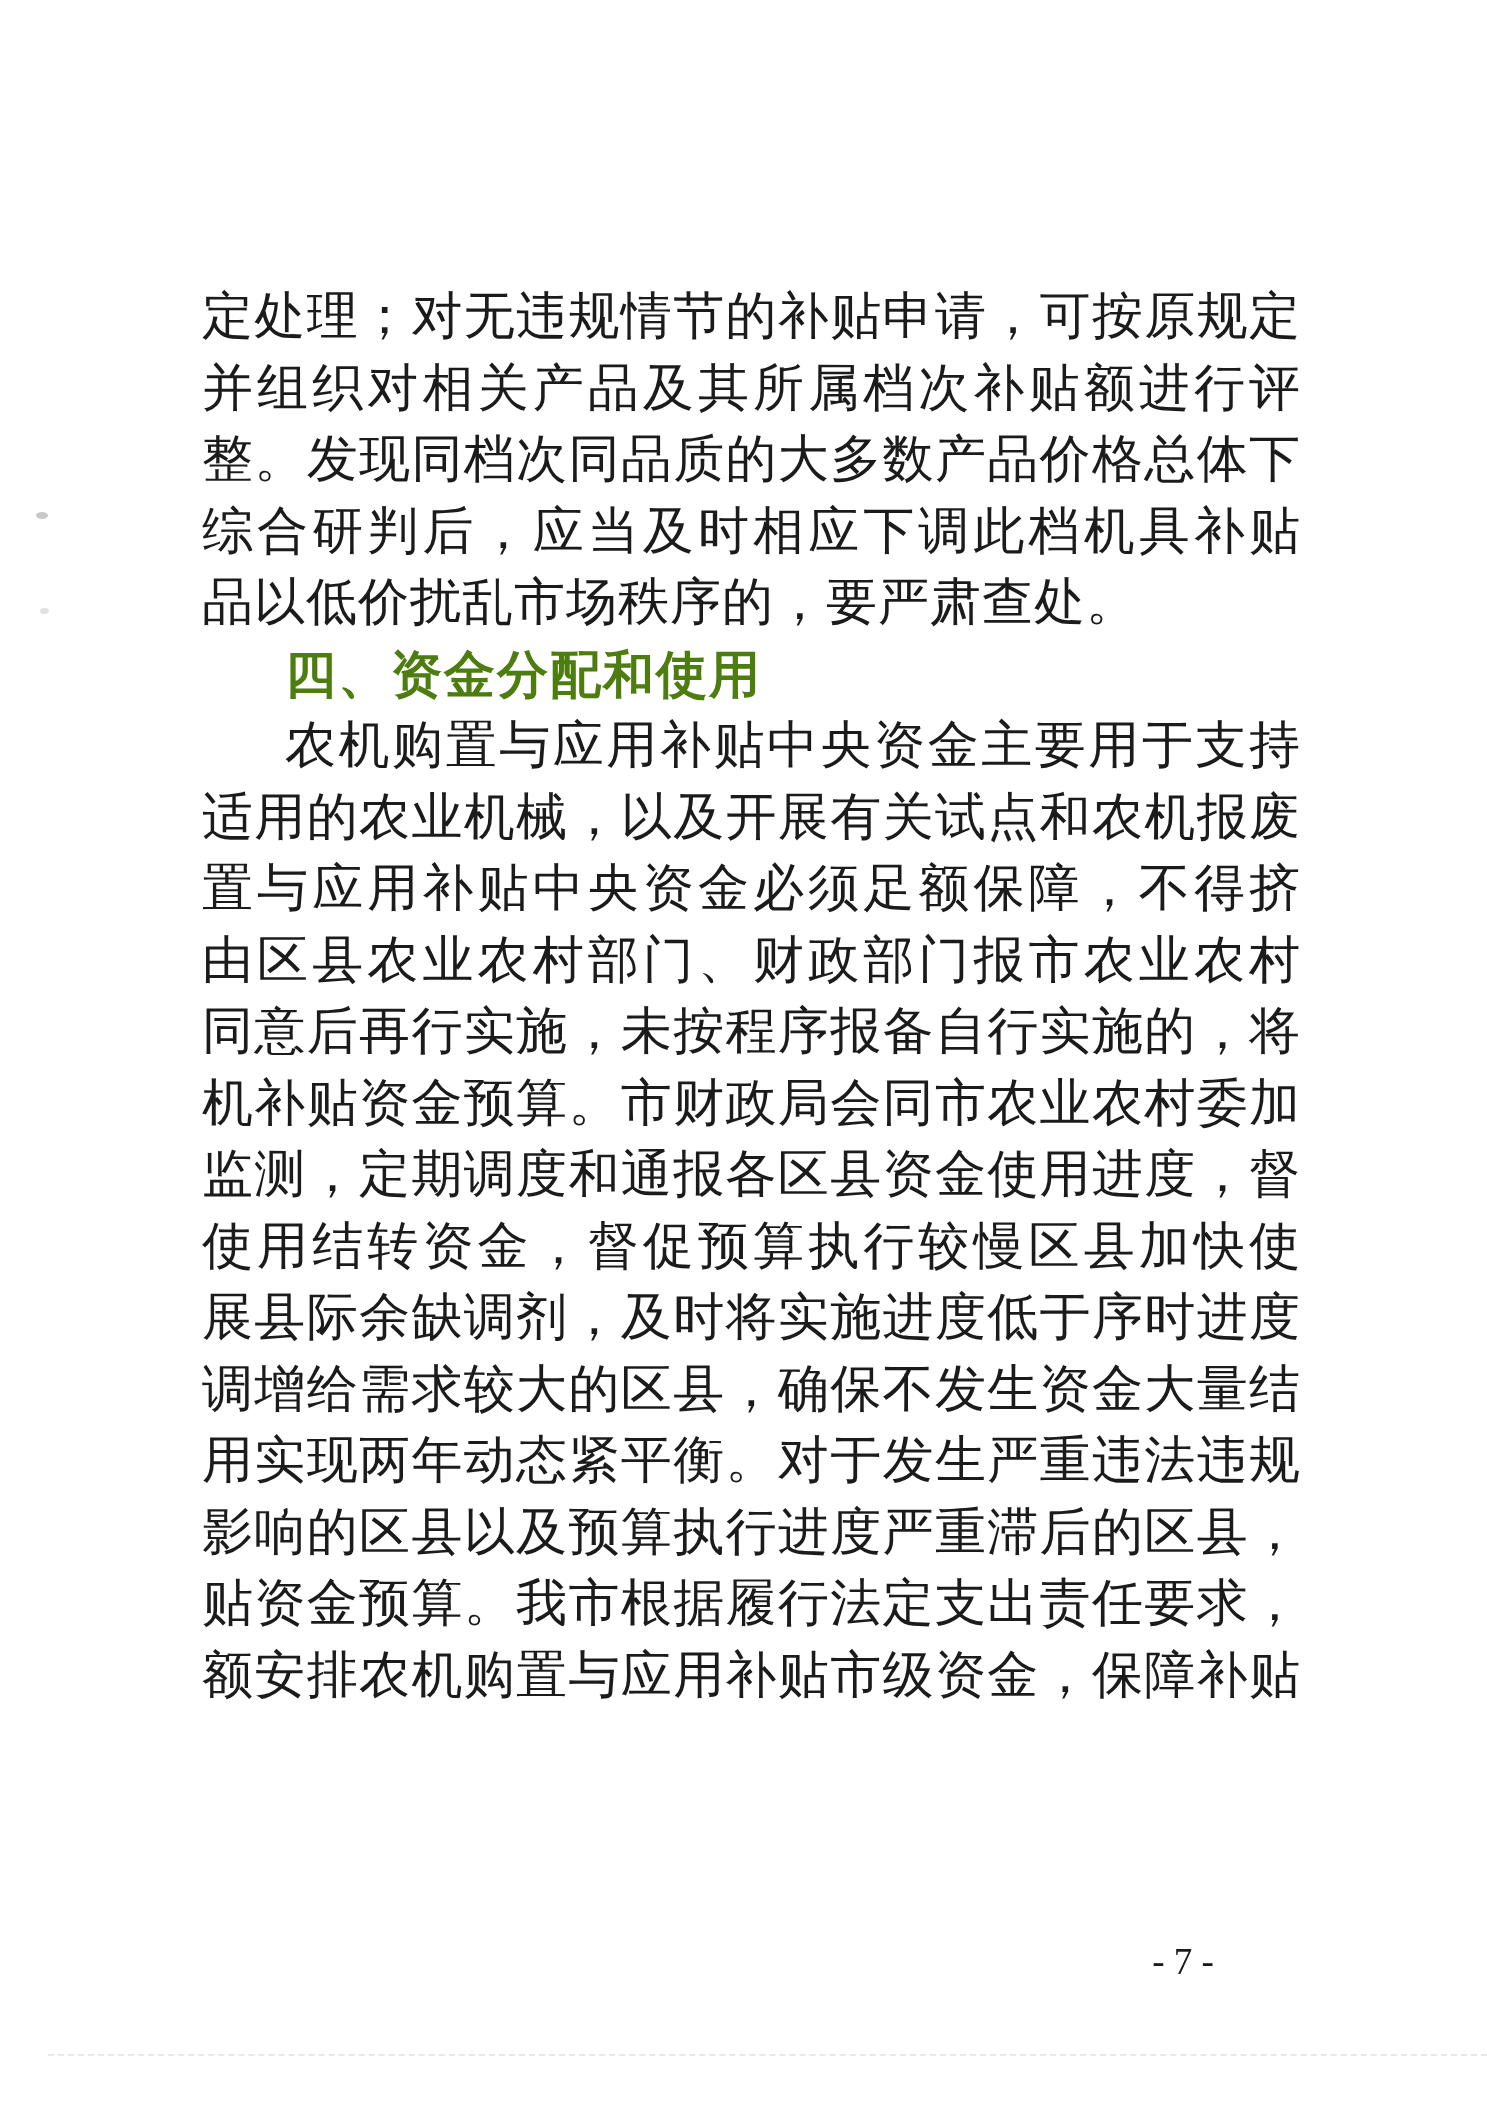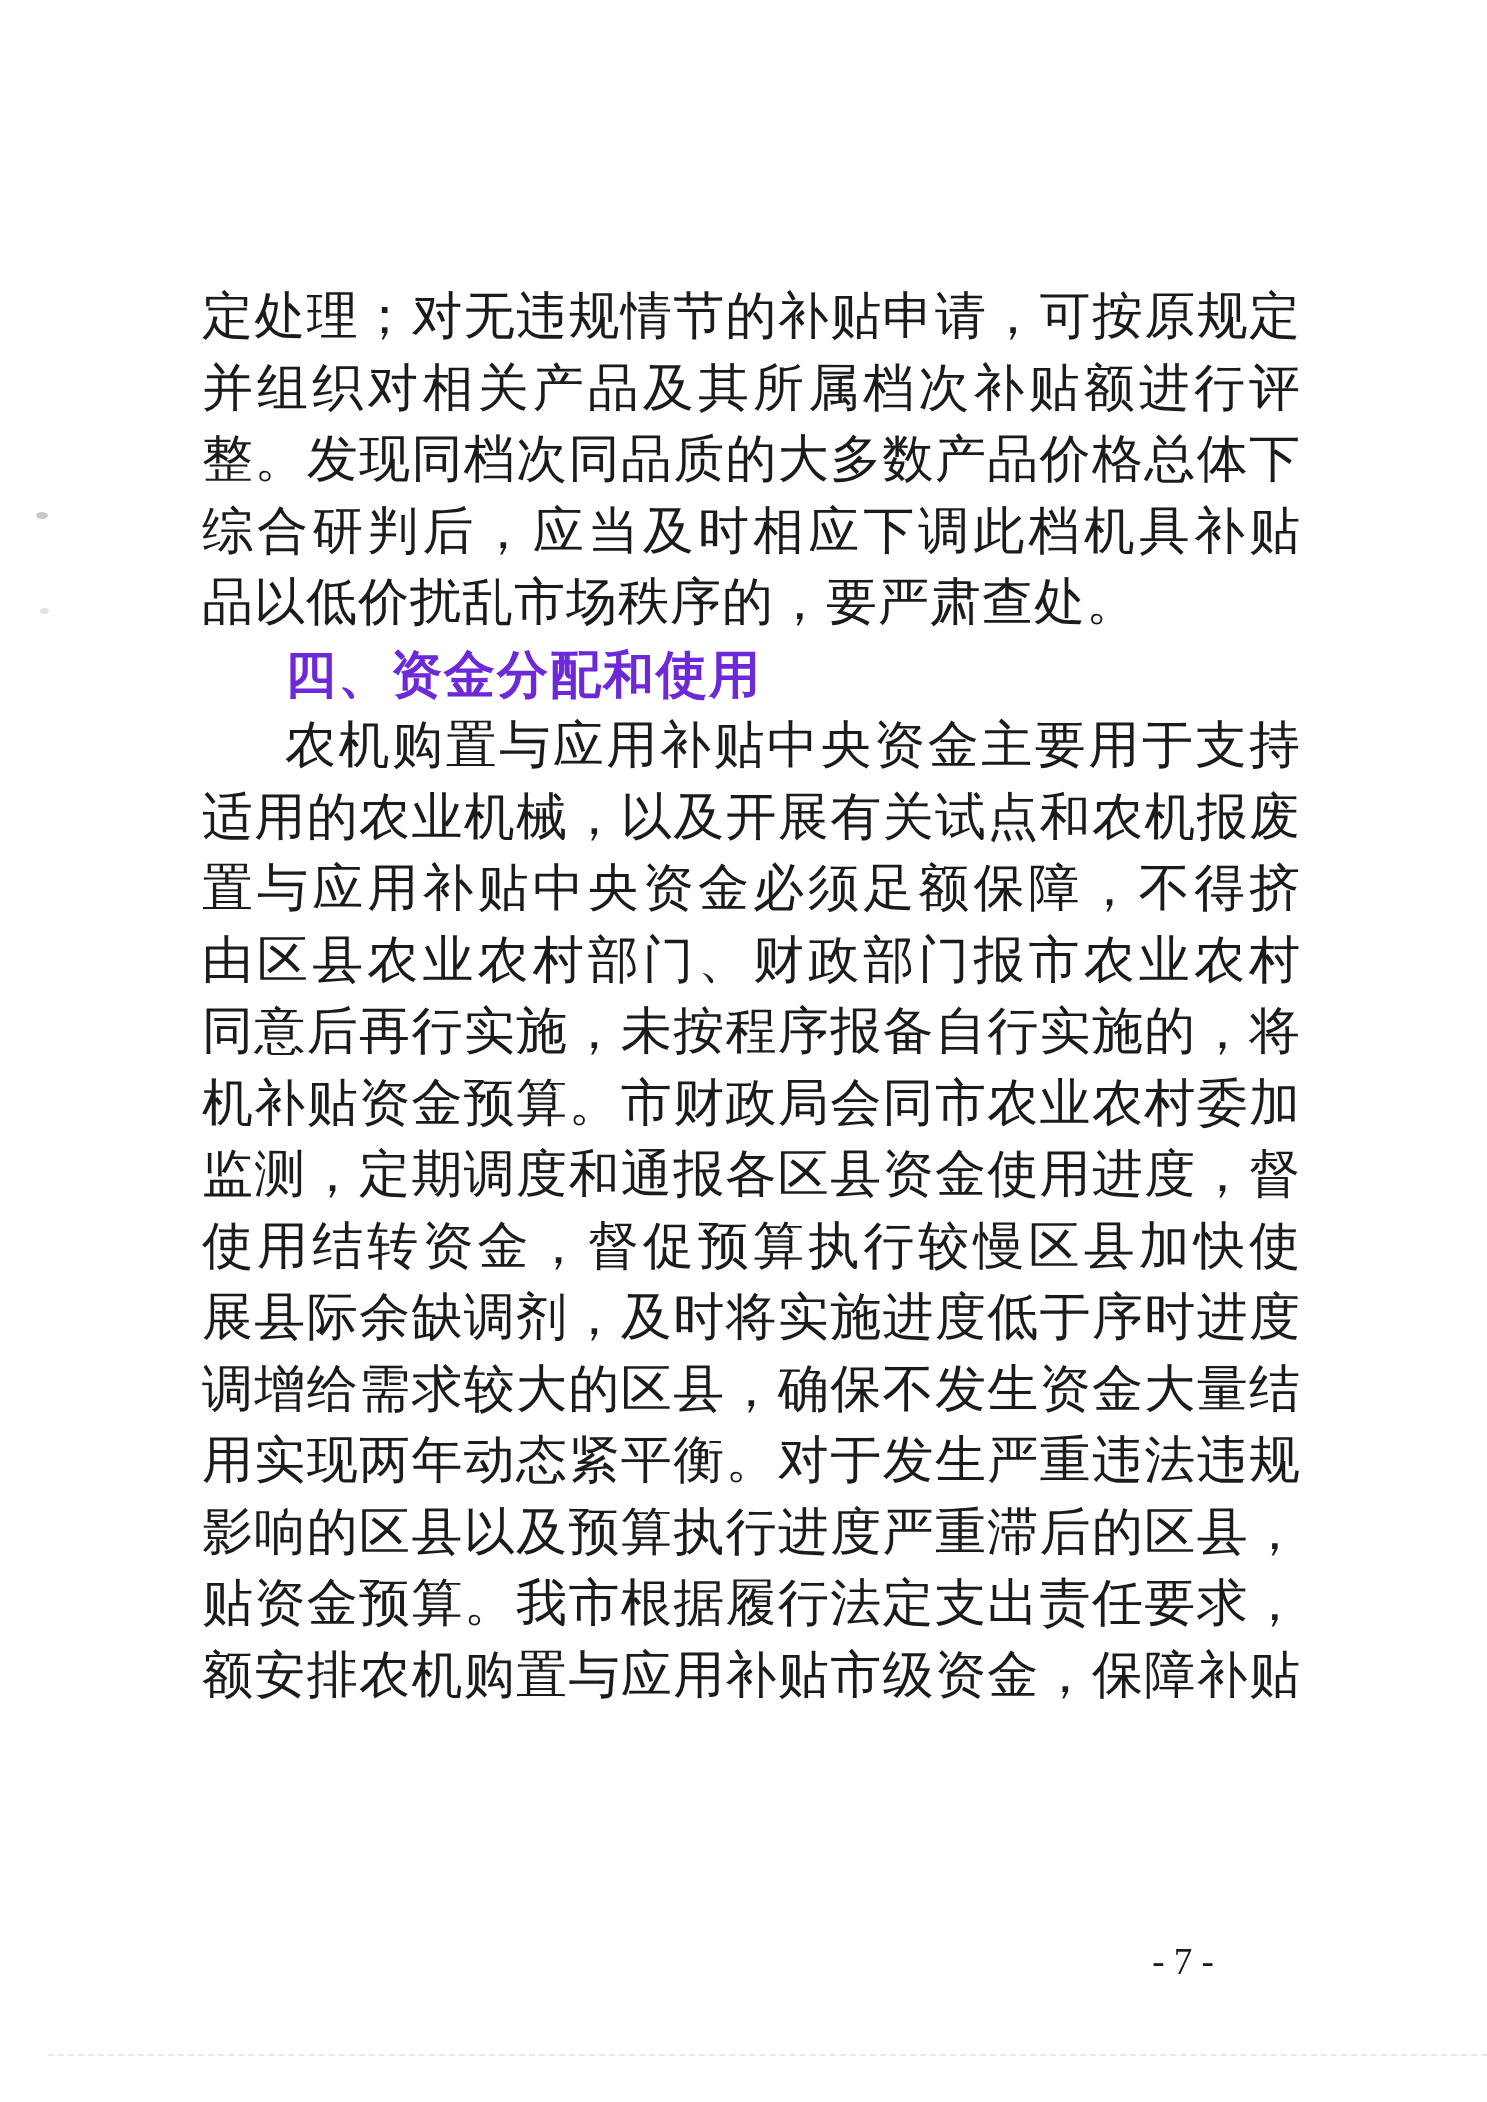--- a/index.html
+++ b/index.html
@@ -38,21 +38,21 @@
     text-align-last: justify;
   }
   .tline.body-end {
     text-align: left;
     letter-spacing: 1px;
   }
   .tline.heading {
     padding-left: 83px;
     font-family: "Liberation Sans", sans-serif;
     font-weight: 700;
-    color: #6d28d9;
+    color: #4d7c0f;
     letter-spacing: 2px;
   }
   .page-number {
     position: absolute;
     left: 1128px;
     top: 1938px;
     width: 110px;
     font-size: 37px;
     line-height: 48px;
     color: #1b1b1b;

